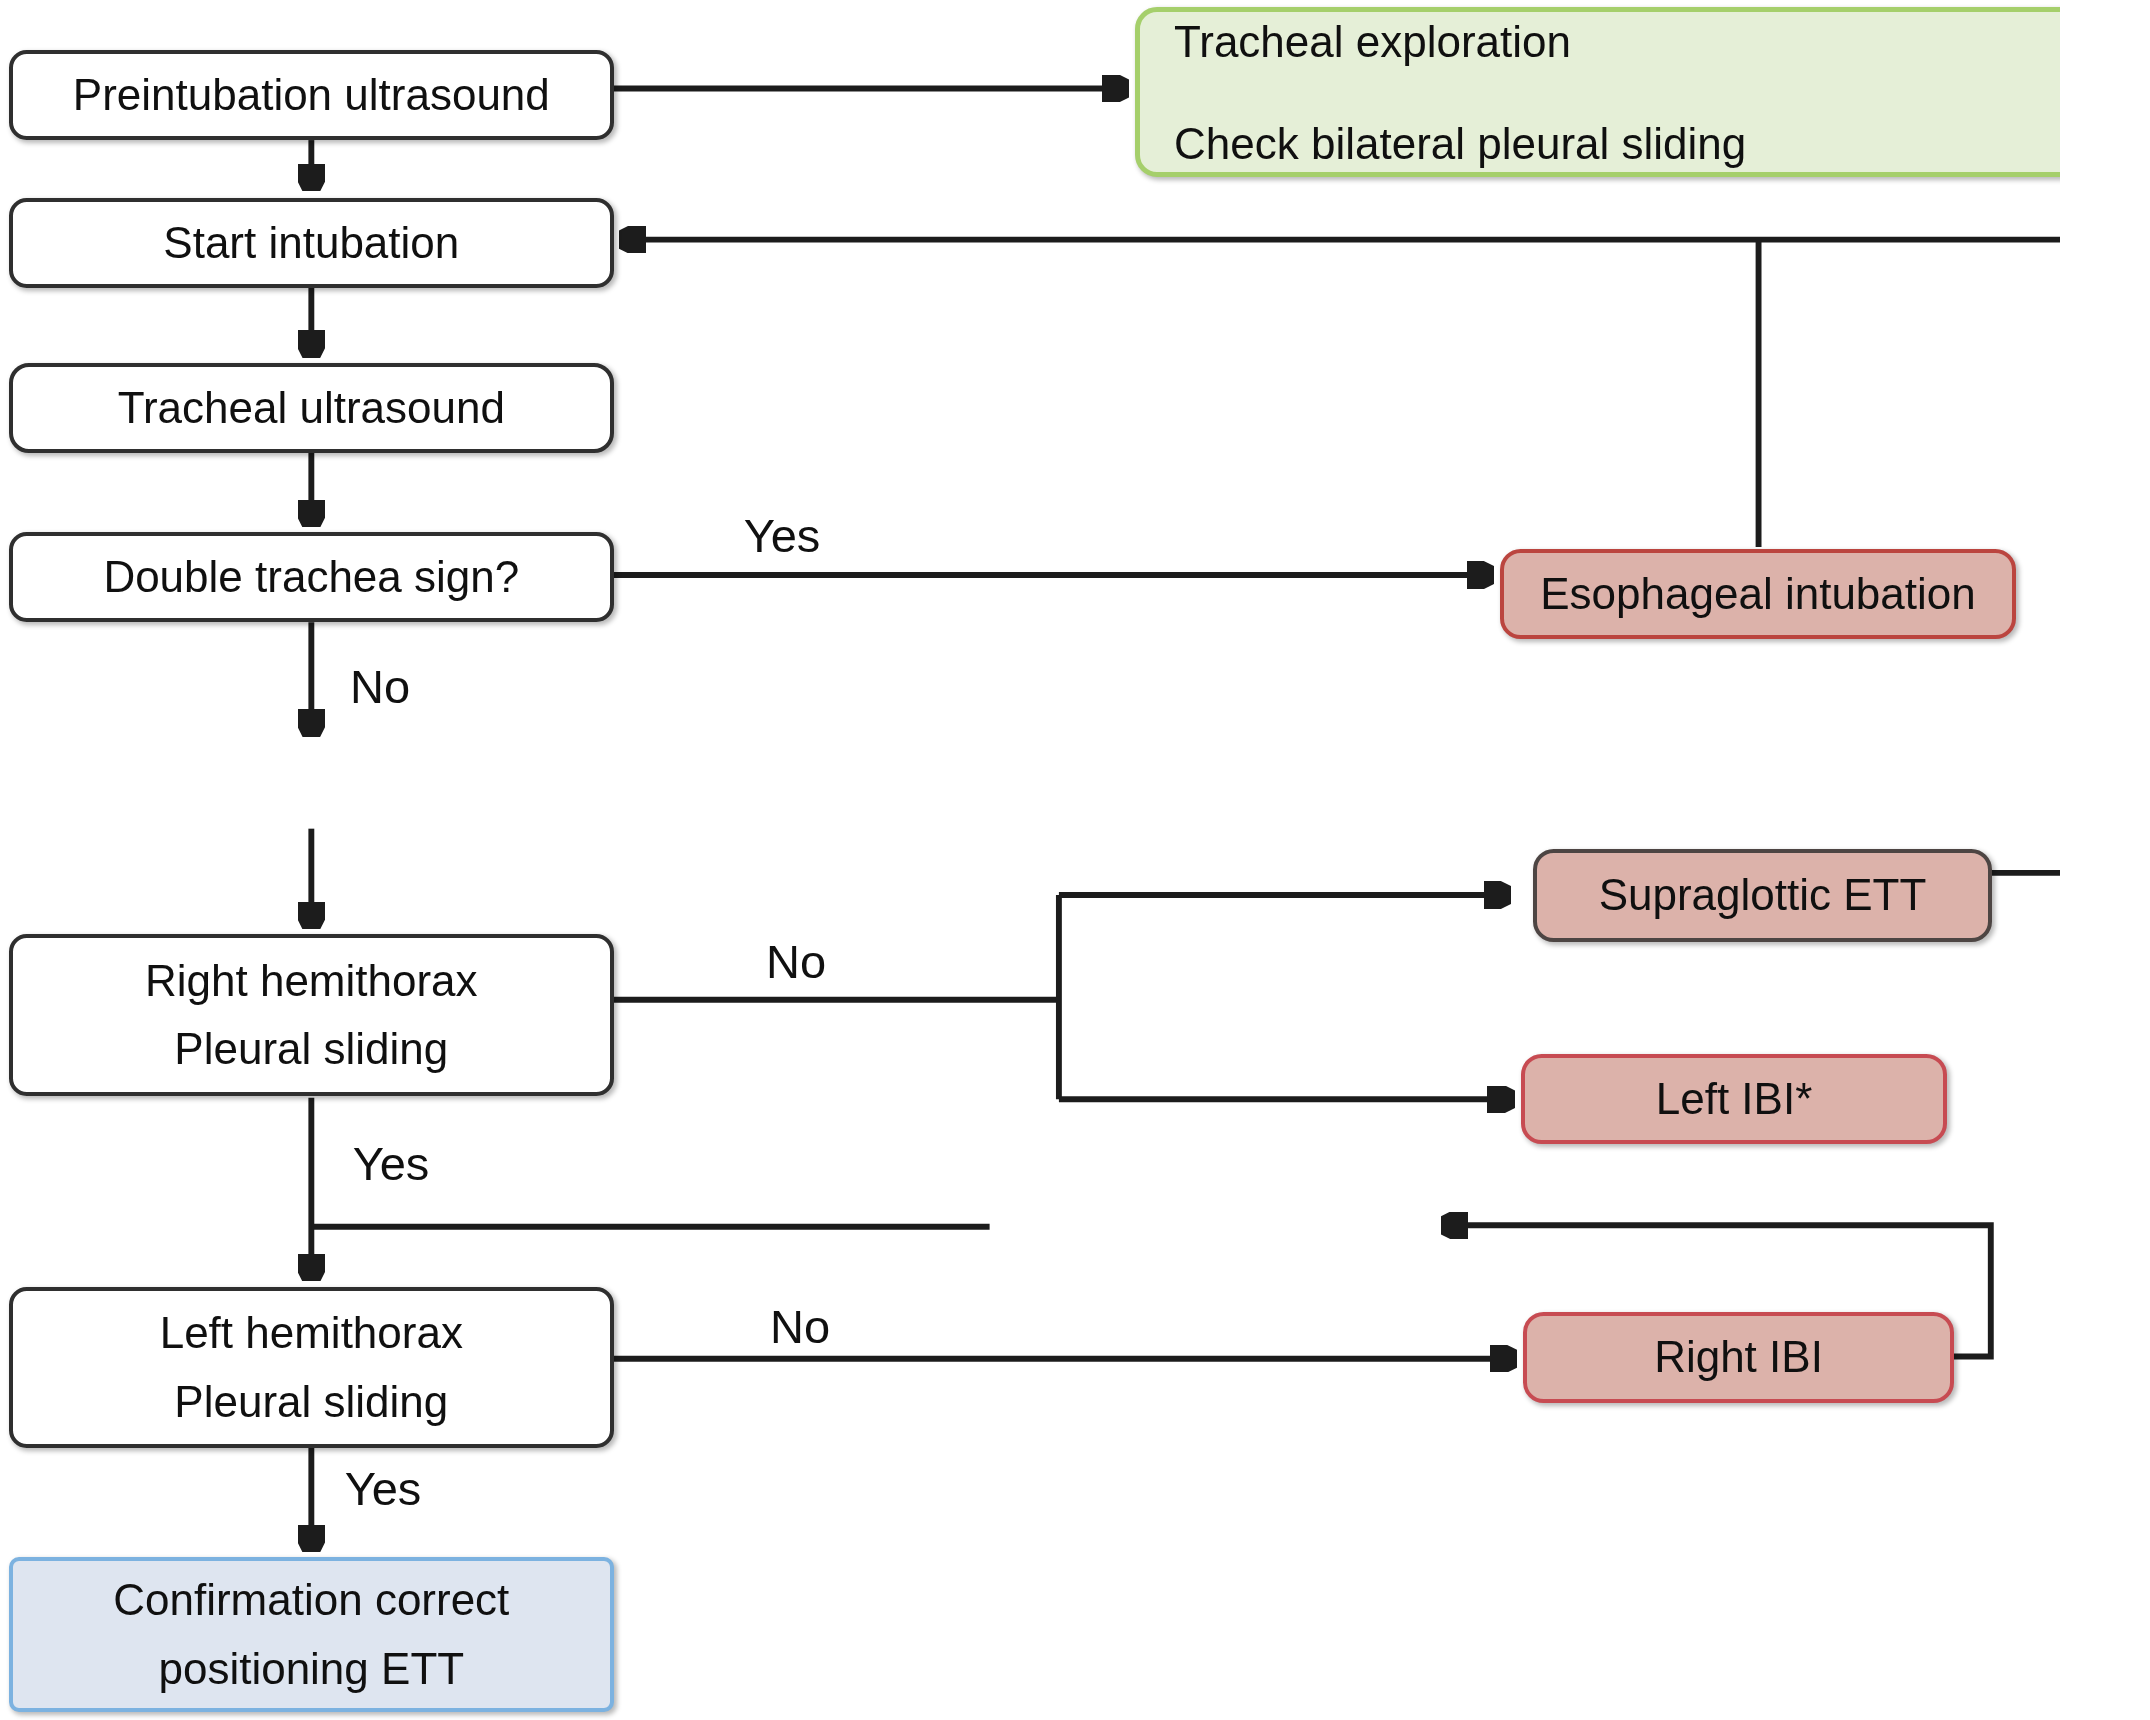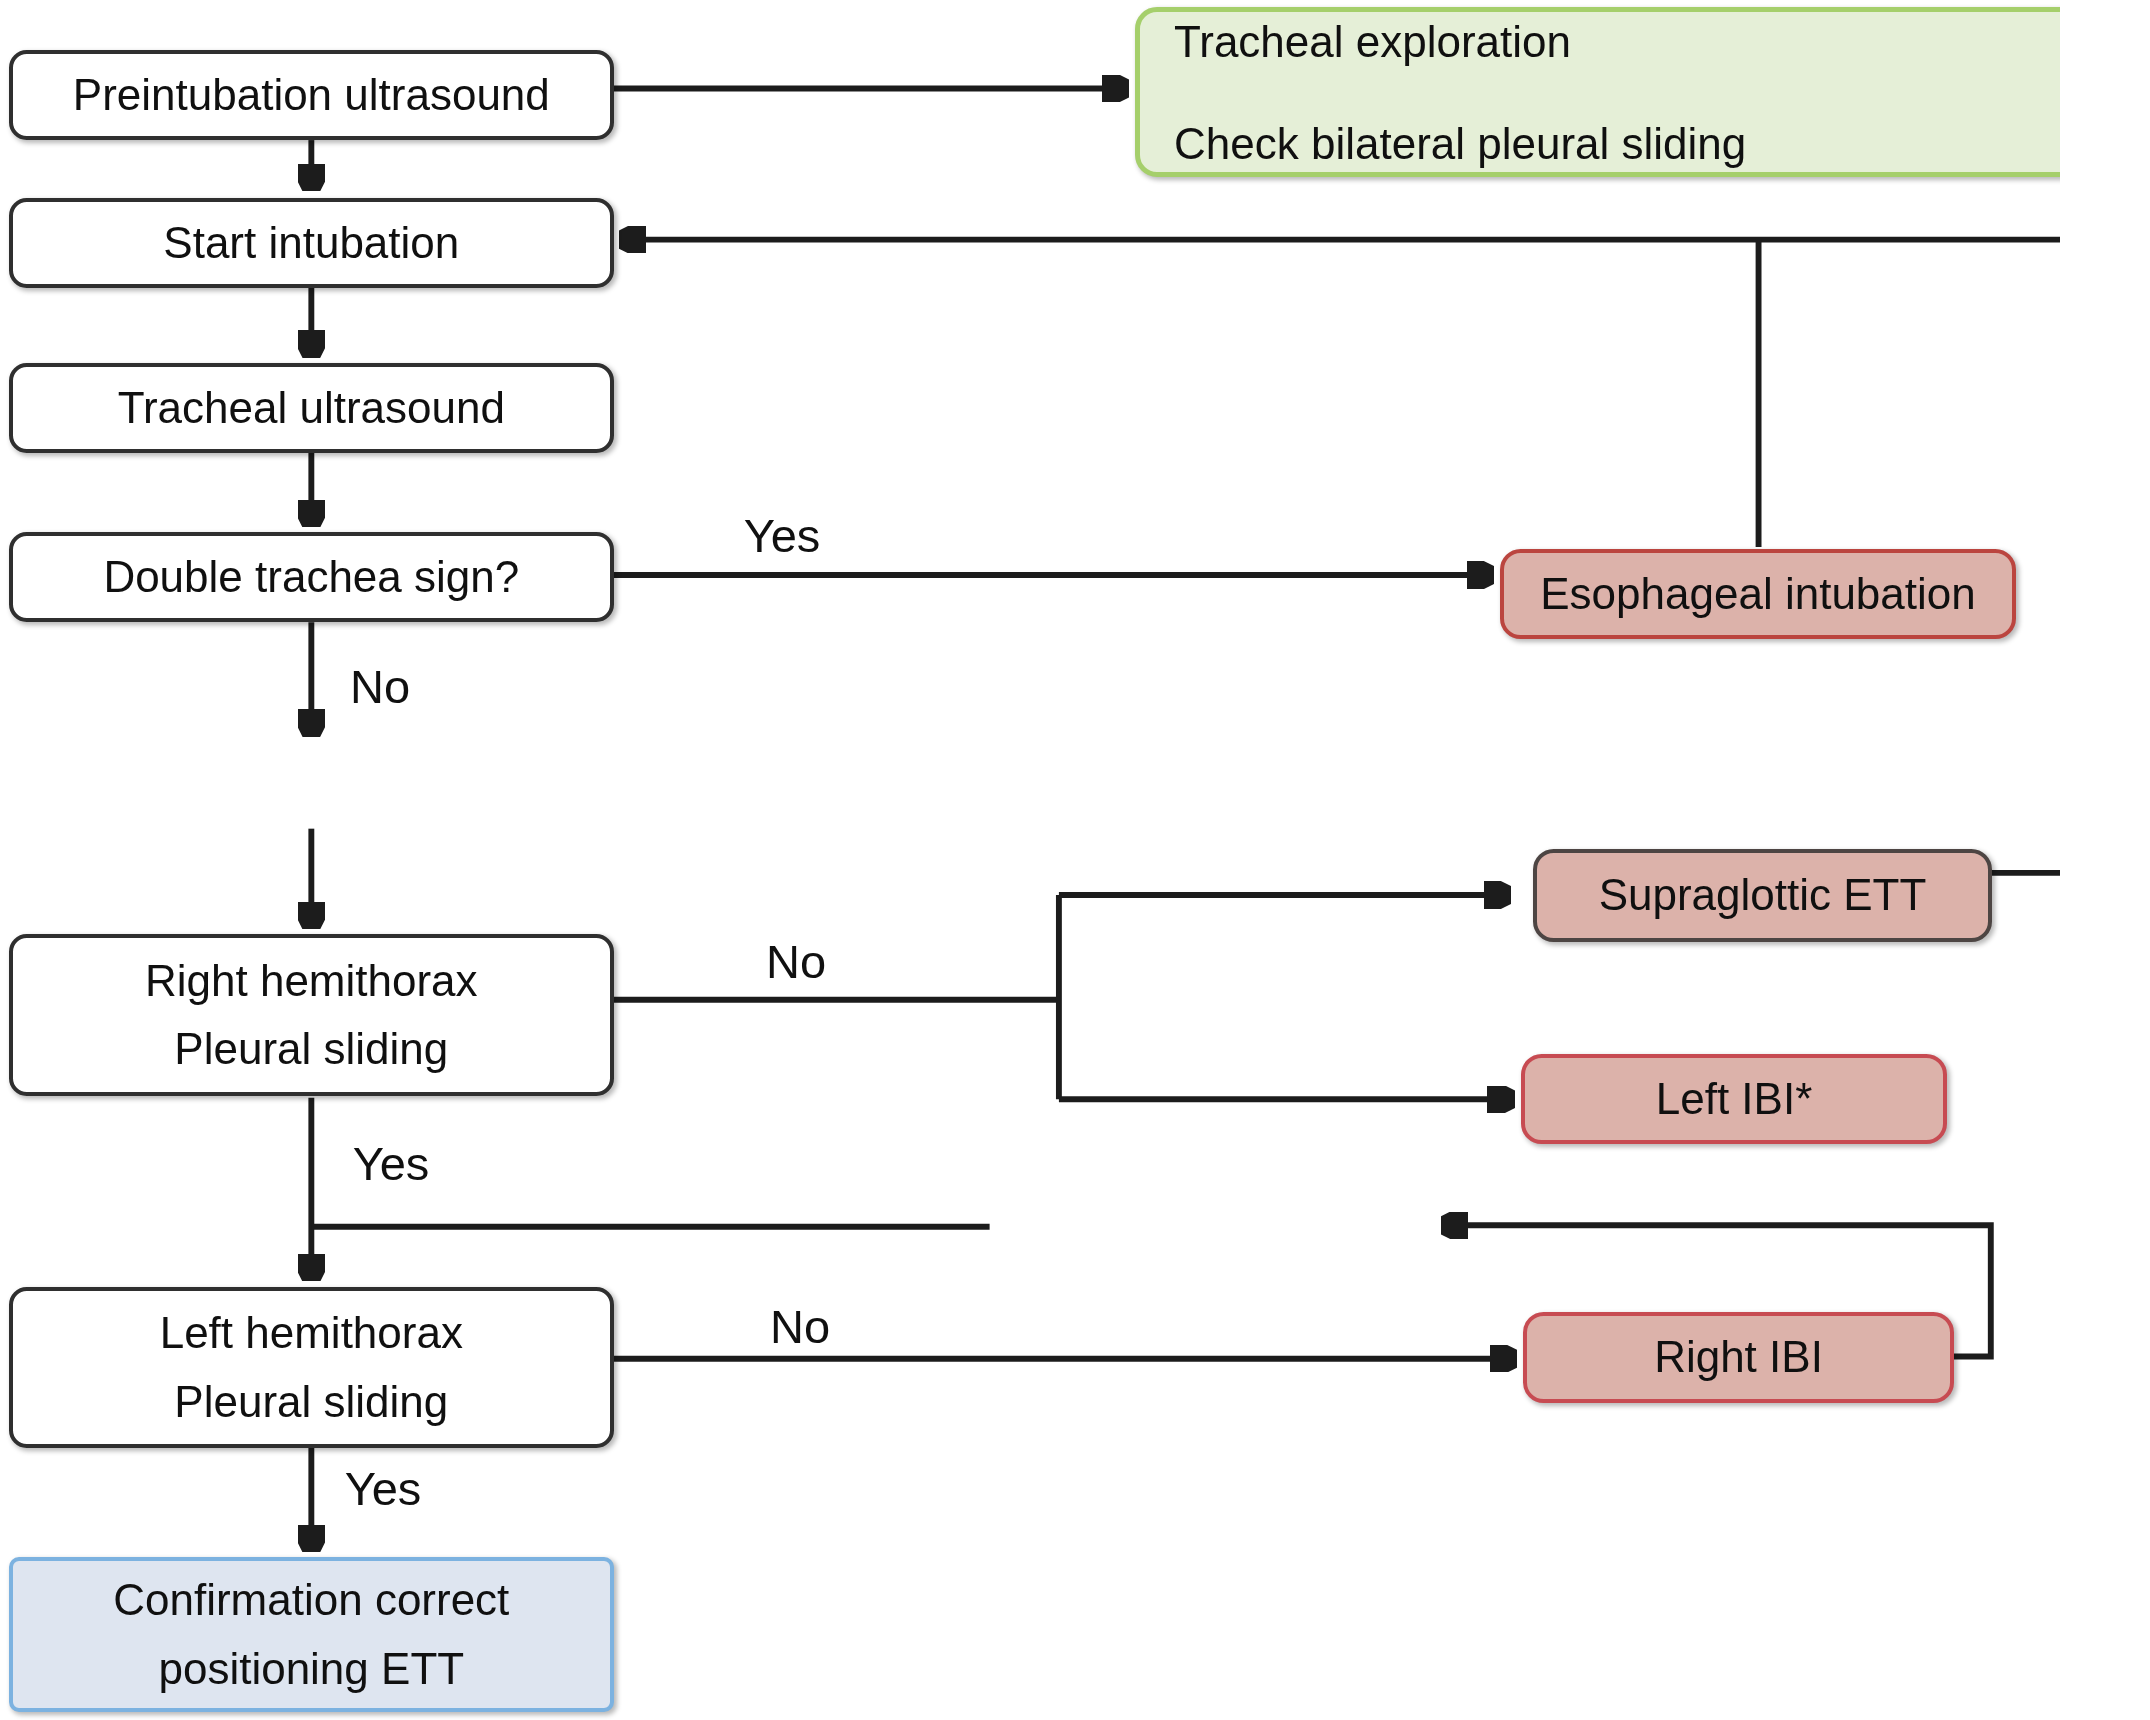--- a/index.html
+++ b/index.html
@@ -108,21 +108,21 @@
   </svg>
 
   <div class="node node--plain" style="left:8.8px; top:50px; width:605px; height:90px;">
     <span>Preintubation ultrasound</span>
   </div>
 
   <div class="node node--plain" style="left:8.8px; top:198px; width:605px; height:90px;">
     <span>Start intubation</span>
   </div>
 
-  <div class="node node--plain" style="left:8.8px; top:363px; width:605px; height:90px;">
+  <div class="node node--plain" style="left:8.8px; top:363px; width:605px; height:90px;border-radius:20px;">
     <span>Tracheal ultrasound</span>
   </div>
 
   <div class="node node--plain" style="left:8.8px; top:532px; width:605px; height:90px;">
     <span>Double trachea sign?</span>
   </div>
 
 
   <div class="node node--plain" style="left:8.8px; top:934px; width:605px; height:162px;">
     <span>Right hemithorax</span>

